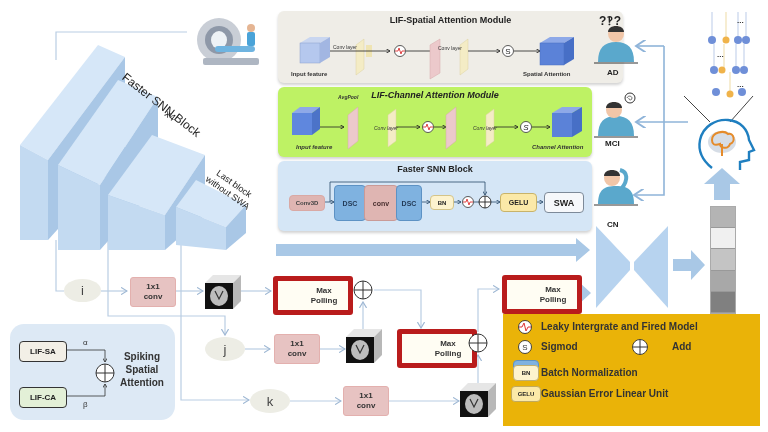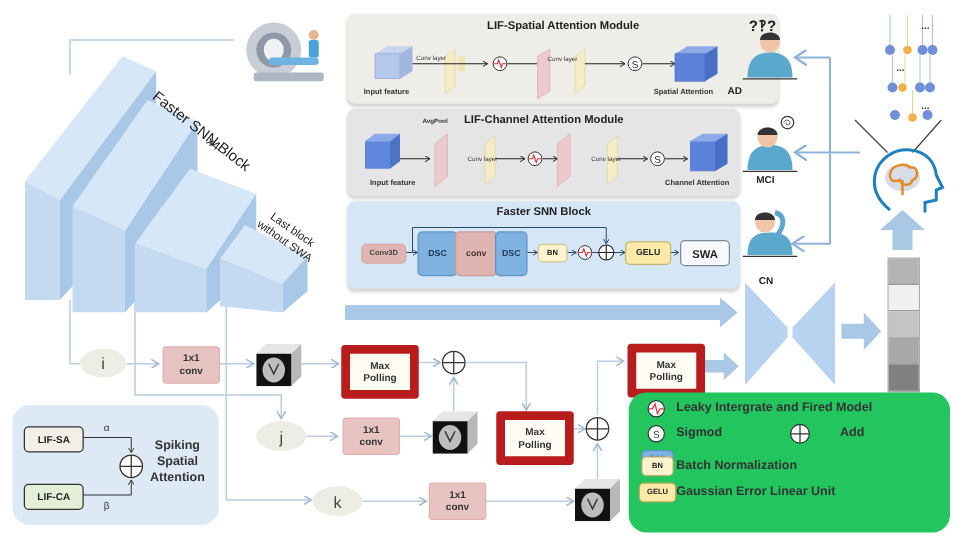--- a/index.html
+++ b/index.html
@@ -5,21 +5,21 @@
   html,body{margin:0;padding:0;background:#ffffff;}
   body{width:768px;height:432px;overflow:hidden;position:relative;font-family:"Liberation Sans",sans-serif;color:#222;}
   #stage{position:absolute;left:0;top:0;width:768px;height:432px;}
   .abs{position:absolute;}
   .module{position:absolute;border-radius:6px;box-shadow:0 2px 3px rgba(0,0,0,0.18);}
   .mod-title{position:absolute;left:0;right:0;text-align:center;font-weight:bold;font-size:9px;color:#222;}
   .tiny{font-size:5px;color:#333;}
   .lbl{font-size:6px;font-weight:bold;color:#333;}
   .pill{position:absolute;border-radius:4px;font-weight:bold;font-size:7px;display:flex;align-items:center;justify-content:center;border:1px solid rgba(0,0,0,0.25);}
   .conv11{position:absolute;background:#e7c3c2;border-radius:3px;font-weight:bold;font-size:8px;line-height:10px;text-align:center;display:flex;align-items:center;justify-content:center;color:#333;border:1px solid #e3b0ae;}
-  .maxpool{position:absolute;background:#fffdf3;border:7px solid #b91c1c;border-radius:3px;font-weight:bold;font-size:8px;line-height:10px;text-align:center;display:flex;align-items:center;justify-content:center;color:#333;}
+  .maxpool{position:absolute;background:#fffdf3;border:5px solid #b91c1c;border-radius:3px;font-weight:bold;font-size:8px;line-height:10px;text-align:center;display:flex;align-items:center;justify-content:center;color:#333;padding-left:22px;}
   .oval{position:absolute;background:#ededE5;border-radius:50%;font-size:13px;display:flex;align-items:center;justify-content:center;color:#444;}
   .legend-row{position:absolute;left:0;right:0;height:18px;display:flex;align-items:center;}
   .legend-text{position:absolute;left:38px;font-weight:bold;font-size:10px;color:#333;white-space:nowrap;}
 </style>
 </head>
 <body>
 
 <div id="stage">
 
   <svg class="abs" style="left:0;top:0" width="768" height="432">
@@ -153,21 +153,21 @@
           <rect x="262" y="32" width="24" height="22" fill="#5b82d8" stroke="#4a6fc0" stroke-width="0.5"></rect>
           <polygon points="286,32 296,26 296,48 286,54" fill="#476fc6"></polygon>
         </g>
     </svg>
     <div class="abs tiny" style="left:55px;top:33px;">Conv layer</div>
     <div class="abs tiny" style="left:160px;top:34px;">Conv layer</div>
     <div class="abs lbl" style="left:13px;top:60px;">Input feature</div>
     <div class="abs lbl" style="left:245px;top:60px;">Spatial Attention</div>
   </div>
 
-  <div class="module" style="left:278px;top:87px;width:314px;height:70px;background:#e5e5e5;">
+  <div class="module" style="left:278px;top:87px;width:314px;height:70px;background:#bef264;font-style:italic;">
     <div class="mod-title" style="top:3px;">LIF-Channel Attention Module</div>
     <div class="abs tiny" style="left:60px;top:7px;font-weight:bold;">AvgPool</div>
     <svg class="abs" style="left:0;top:0" width="314" height="70">
       <defs>
           <marker id="ak2" markerWidth="6" markerHeight="6" refX="5" refY="3" orient="auto">
             <path d="M0,0 L5,3 L0,6" fill="none" stroke="#222" stroke-width="1"></path>
           </marker>
         </defs>
       <g>
           <polygon points="14,26 22,20 42,20 34,26" fill="#8ea9e8"></polygon>
@@ -315,21 +315,21 @@
   <div class="abs" style="left:717px;top:50px;font-size:8px;font-weight:bold;color:#333;">...</div>
   <div class="abs" style="left:737px;top:80px;font-size:8px;font-weight:bold;color:#333;">...</div>
 
   <svg class="abs" style="left:594px;top:18px" width="44" height="46">
     <path d="M4,44 C4,30 10,24 22,24 C34,24 40,30 40,44 Z" fill="#5aa8cc"></path>
     <circle cx="22" cy="16" r="8" fill="#f1c6a8"></circle>
     <path d="M14,14 C14,6 30,6 30,14" fill="#333"></path>
     <line x1="0" y1="45" x2="44" y2="45" stroke="#333" stroke-width="1"></line>
   </svg>
   <div class="abs" style="left:599px;top:12px;font-size:12px;font-weight:bold;color:#222;letter-spacing:1px;">?‽?</div>
-  <div class="abs" style="left:582px;top:68px;font-size:8px;font-weight:bold;color:#222;">AD</div>
+  <div class="abs" style="left:607px;top:68px;font-size:8px;font-weight:bold;color:#222;">AD</div>
 
   <svg class="abs" style="left:594px;top:92px" width="44" height="46">
     <path d="M4,44 C4,30 10,24 22,24 C34,24 40,30 40,44 Z" fill="#5aa8cc"></path>
     <circle cx="20" cy="18" r="8" fill="#f1c6a8"></circle>
     <path d="M12,16 C12,8 28,8 28,16" fill="#333"></path>
     <circle cx="36" cy="6" r="5" fill="#fff" stroke="#333" stroke-width="1"></circle>
     <path d="M33,6 C34,3 38,4 38,6 C38,9 34,8 35,6" fill="none" stroke="#333" stroke-width="0.7"></path>
     <line x1="0" y1="45" x2="44" y2="45" stroke="#333" stroke-width="1"></line>
   </svg>
   <div class="abs" style="left:605px;top:139px;font-size:8px;font-weight:bold;color:#222;">MCI</div>
@@ -419,21 +419,21 @@
     <div class="pill" style="left:9px;top:63px;width:46px;height:19px;background:#e3f0d7;border-color:#333;font-size:8px;">LIF-CA</div>
     <div class="abs" style="left:73px;top:14px;font-size:8px;color:#333;">α</div>
     <div class="abs" style="left:73px;top:76px;font-size:8px;color:#333;">β</div>
     <div class="abs" style="left:110px;top:26px;font-size:10px;font-weight:bold;color:#333;line-height:13px;text-align:center;">
       <div>Spiking</div>
       <div>Spatial</div>
       <div>Attention</div>
     </div>
   </div>
 
-  <div class="abs" style="left:503px;top:314px;width:257px;height:112px;background:#22c55e;border-radius:14px;">
+  <div class="abs" style="left:503px;top:314px;width:257px;height:112px;background:#eab308;border-radius:0;">
     <div class="legend-row" style="top:3px;">
       <svg class="abs" style="left:14px;top:2px" width="16" height="16">
           <circle cx="8" cy="8" r="6.5" fill="#fff" stroke="#333" stroke-width="0.9"></circle>
           <polyline points="2,8 5,8 7,4 9,12 11,8 14,8" fill="none" stroke="#d33" stroke-width="1"></polyline>
         </svg>
       <div class="legend-text">Leaky Intergrate and Fired Model</div>
     </div>
     <div class="legend-row" style="top:23px;">
       <svg class="abs" style="left:14px;top:2px" width="16" height="16">
           <circle cx="8" cy="8" r="6.5" fill="#fff" stroke="#333" stroke-width="0.9"></circle>

